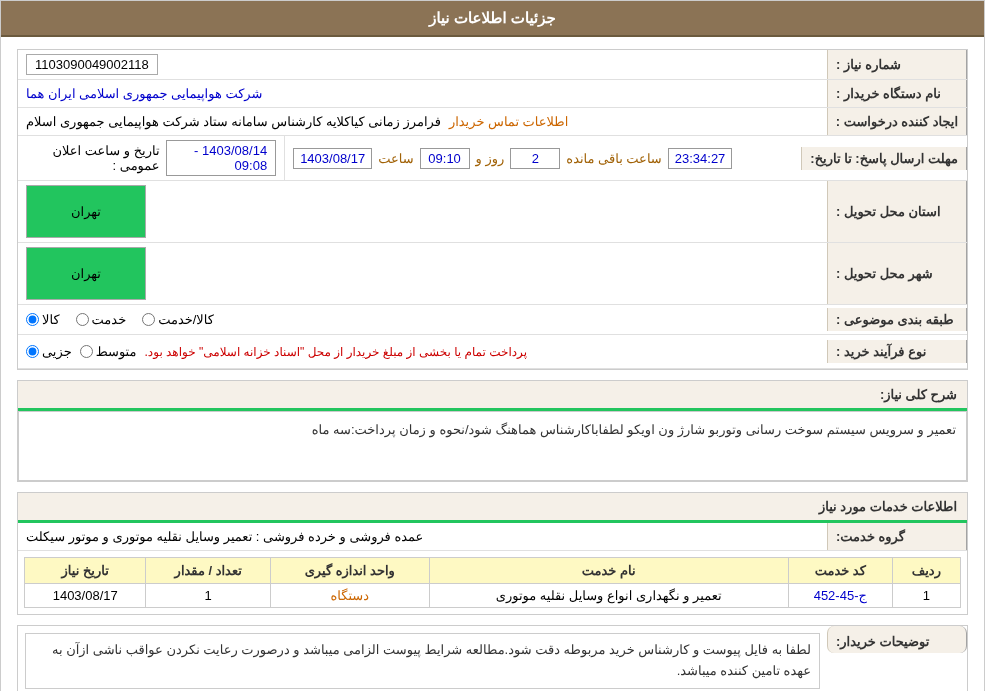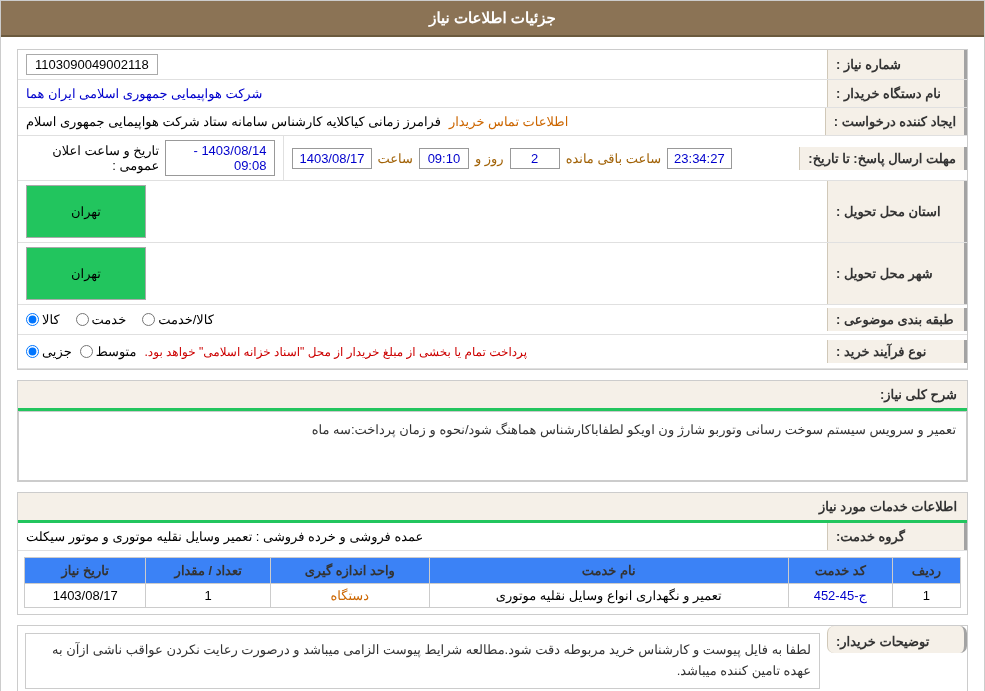--- a/index.html
+++ b/index.html
@@ -44,21 +44,21 @@
     .label-cell {
       background: #f5f0e8;
       padding: 4px 8px;
       text-align: right;
       font-weight: bold;
       color: #333;
       min-width: 140px;
       display: flex;
       align-items: center;
       justify-content: flex-end;
-      border-right: 3px solid #a3a3a3;
+      border-right: 1px solid #a3a3a3;
       border-left: 1px solid #d0c8b8;
     }
     .value-cell {
       padding: 4px 8px;
       flex: 1;
       display: flex;
       align-items: center;
       justify-content: flex-end;
     }
     .value-cell.rtl-text {
@@ -141,21 +141,21 @@
       text-align: right;
     }
 
     
     .services-table {
       width: 100%;
       border-collapse: collapse;
       direction: rtl;
     }
     .services-table th {
-      background: #3b82f6;
+      background: #fef9c3;
       border: 1px solid #ccc;
       padding: 5px 8px;
       text-align: center;
       font-weight: bold;
       color: #333;
     }
     .services-table td {
       border: 1px solid #ccc;
       padding: 4px 8px;
       text-align: center;

